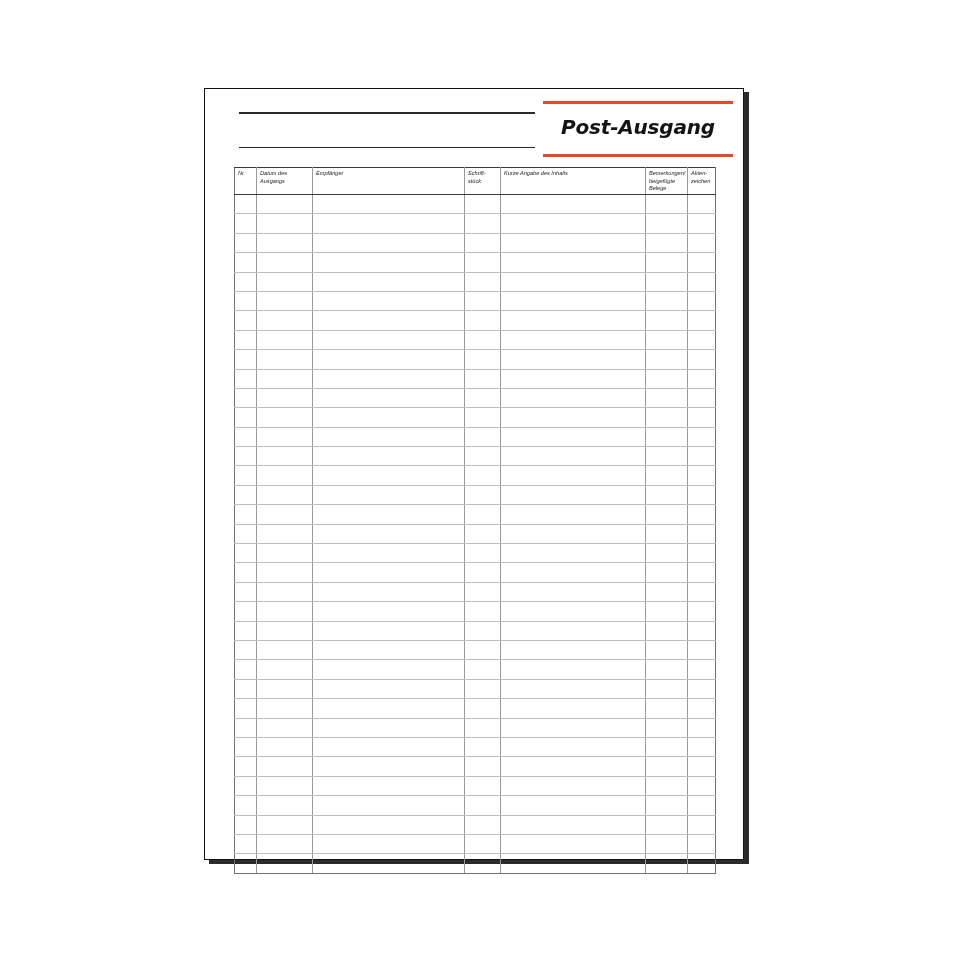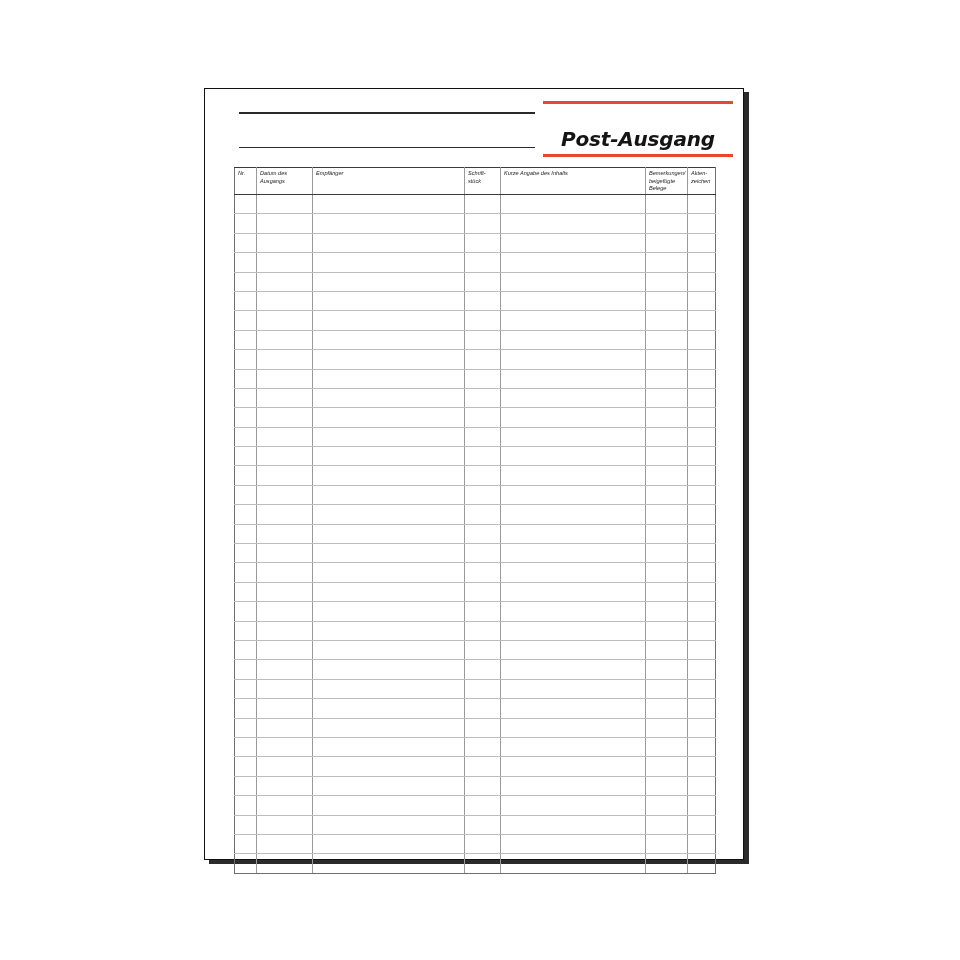--- a/index.html
+++ b/index.html
@@ -80,21 +80,20 @@
     top: 14px;
     width: 190px;
     text-align: center;
     font-family: "DejaVu Sans", sans-serif;
     font-style: italic;
     font-weight: bold;
     font-size: 20px;
     letter-spacing: -0.2px;
     color: #141414;
     white-space: nowrap;
-    margin-top: 12px;
   }
 
   
   #table-wrap {
     position: absolute;
     left: 29px;
     top: 78px;
     width: 481px;
     height: 676px;
   }

